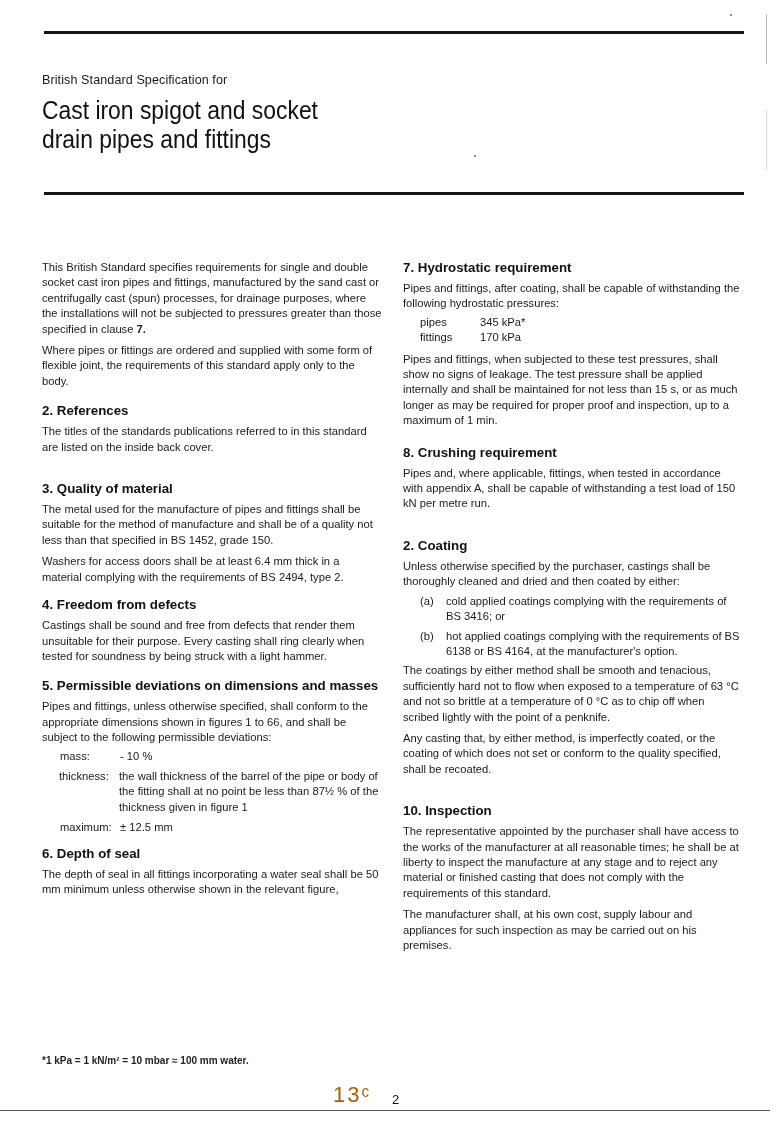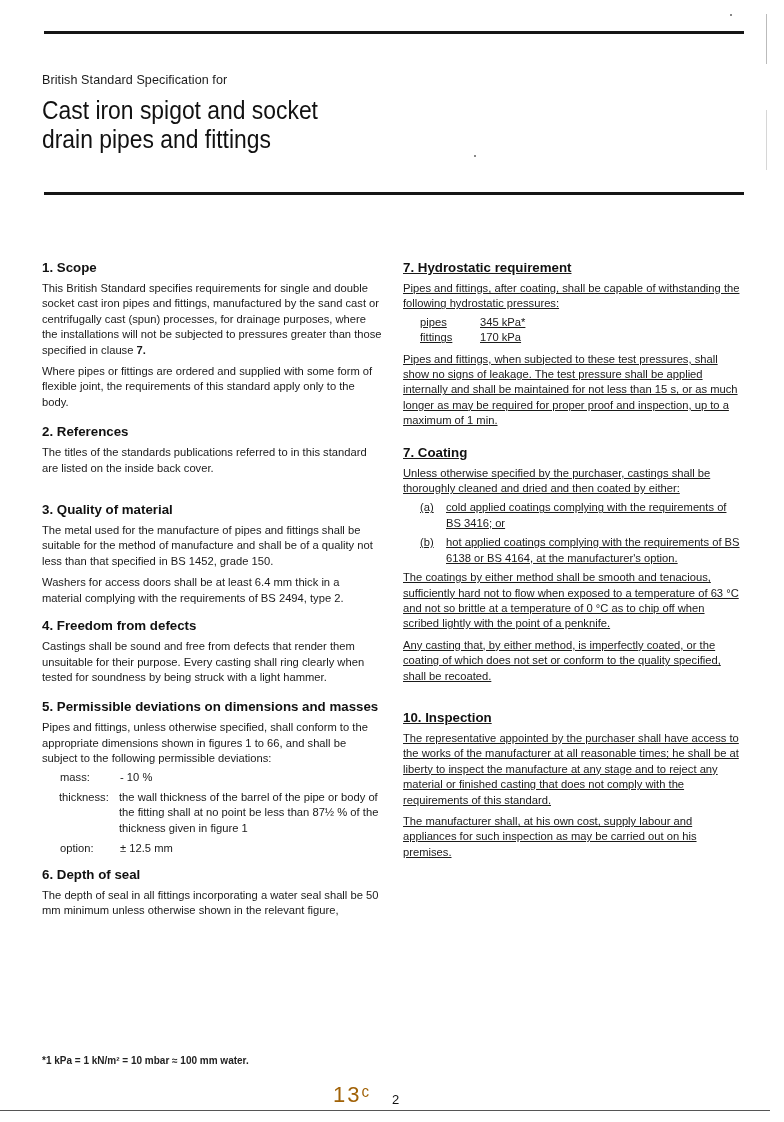--- a/index.html
+++ b/index.html
@@ -5,21 +5,21 @@
   html, body { margin: 0; padding: 0; background: #ffffff; }
   body { width: 784px; height: 1122px; position: relative; overflow: hidden; color: #111; font-family: "Liberation Sans", "DejaVu Sans", sans-serif; }
   .rule { position: absolute; left: 44px; width: 700px; height: 3px; background: #151515; }
   .rule.top { top: 31px; }
   .rule.mid { top: 192px; }
   .rule.bottom { top: 1110px; left: 0; width: 770px; height: 1px; background: #555; }
   .overline { position: absolute; left: 42px; top: 72px; font-size: 13.5px; letter-spacing: 0.1px; color: #1a1a1a; transform: scaleX(0.93); transform-origin: left; }
   .title { position: absolute; left: 42px; top: 96px; font-size: 26px; line-height: 29px; color: #111; transform: scaleX(0.88); transform-origin: left; margin: 0; font-weight: normal; }
   .col { position: absolute; width: 340px; font-size: 11.2px; line-height: 15.4px; color: #1a1a1a; }
   .col.left { left: 42px; top: 260px; }
-  .col.right { left: 403px; top: 260px; text-decoration: underline; }
+  .col.right { left: 403px; top: 260px; }
   .section { margin: 0; }
   .section h2 { font-size: 13.3px; font-weight: bold; margin: 0 0 5px 0; line-height: 16px; color: #111; }
   .section p { margin: 0 0 6px 0; }
   .b { font-weight: bold; }
   .deflist { margin: 0 0 6px 0; }
   .defrow { display: flex; margin-bottom: 5px; }
   .defrow .k { width: 60px; padding-left: 18px; flex-shrink: 0; }
   .defrow .v { flex: 1; }
   .pressures { margin: 3px 0 6px 0; }
   .prow { display: flex; }
@@ -43,21 +43,20 @@
 <h1 class="title">
   <span>Cast iron spigot and socket</span><br>
   <span>drain pipes and fittings</span>
 </h1>
 
 <div class="rule mid"></div>
 
 <div class="col left">
 
   <div class="section" style="margin-bottom:14px;">
-    <h2>1.  Scope</h2>
     <p><span>This British Standard specifies requirements for single and double socket cast iron pipes and fittings, manufactured by the sand cast or centrifugally cast (spun) processes, for drainage purposes, where the installations will not be subjected to pressures greater than those specified in clause </span><span class="b">7.</span></p>
     <p>Where pipes or fittings are ordered and supplied with some form of flexible joint, the requirements of this standard apply only to the body.</p>
   </div>
 
   <div class="section" style="margin-bottom:26px;">
     <h2>2.  References</h2>
     <p>The titles of the standards publications referred to in this standard are listed on the inside back cover.</p>
   </div>
 
   <div class="section" style="margin-bottom:12px;">
@@ -77,21 +76,21 @@
     <div class="deflist">
       <div class="defrow">
         <span class="k">mass:</span>
         <span class="v">- 10 %</span>
       </div>
       <div class="defrow">
         <span class="k" style="padding-left:17px;">thickness:</span>
         <span class="v">the wall thickness of the barrel of the pipe or body of the fitting shall at no point be less than 87½ % of the thickness given in figure 1</span>
       </div>
       <div class="defrow">
-        <span class="k">option:</span>
+        <span class="k">maximum:</span>
         <span class="v">± 12.5 mm</span>
       </div>
     </div>
   </div>
 
   <div class="section">
     <h2>6.  Depth of seal</h2>
     <p>The depth of seal in all fittings incorporating a water seal shall be 50 mm minimum unless otherwise shown in the relevant figure,</p>
   </div>
 </div>
@@ -107,23 +106,27 @@
         <span>345 kPa*</span>
       </div>
       <div class="prow">
         <span class="k">fittings</span>
         <span>170 kPa</span>
       </div>
     </div>
     <p>Pipes and fittings, when subjected to these test pressures, shall show no signs of leakage. The test pressure shall be applied internally and shall be maintained for not less than 15 s, or as much longer as may be required for proper proof and inspection, up to a maximum of 1 min.</p>
   </div>
 
+  <div class="section" style="margin-bottom:26px;">
+    <h2>8.  Crushing requirement</h2>
+    <p>Pipes and, where applicable, fittings, when tested in accordance with appendix A, shall be capable of withstanding a test load of 150 kN per metre run.</p>
+  </div>
 
   <div class="section" style="margin-bottom:26px;">
-    <h2>7.  Coating</h2>
+    <h2>2.  Coating</h2>
     <p style="margin-bottom:4px;">Unless otherwise specified by the purchaser, castings shall be thoroughly cleaned and dried and then coated by either:</p>
     <div class="items">
       <div class="item">
         <span class="lab">(a)</span>
         <span class="txt">cold applied coatings complying with the requirements of BS 3416; or</span>
       </div>
       <div class="item">
         <span class="lab">(b)</span>
         <span class="txt">hot applied coatings complying with the requirements of BS 6138 or BS 4164, at the manufacturer's option.</span>
       </div>

